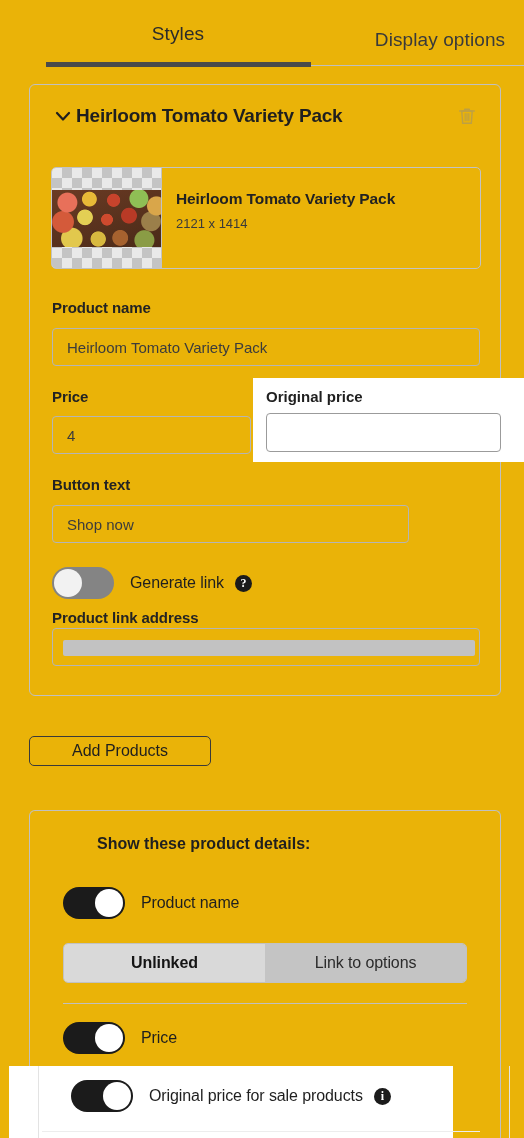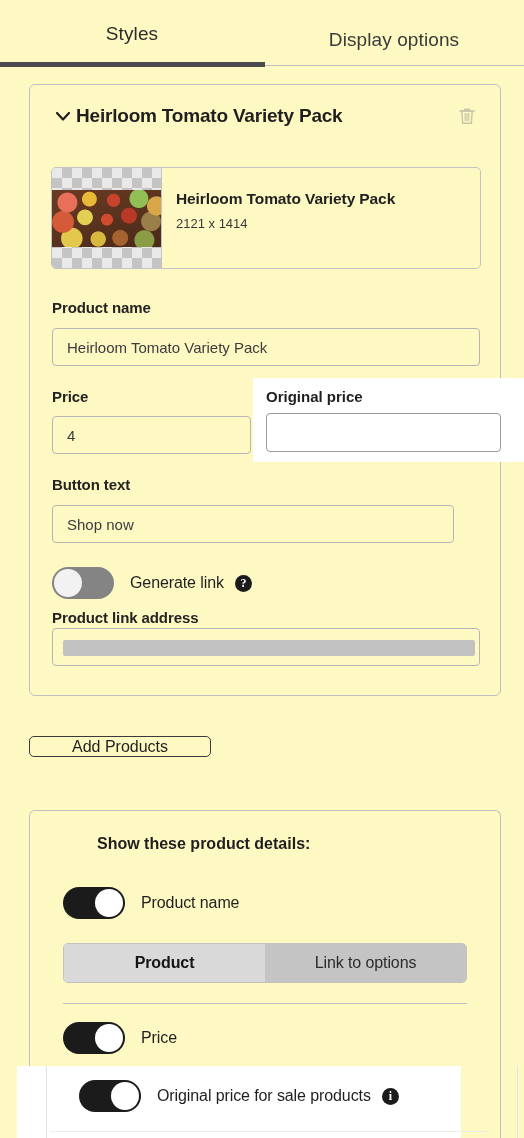--- a/index.html
+++ b/index.html
@@ -2,21 +2,21 @@
 <html><head>
 <meta charset="utf-8">
 <style>
   * { box-sizing: border-box; margin: 0; padding: 0; }
   html, body {
     width: 524px; height: 1138px;
     background: #cccccc;
     font-family: "Liberation Sans", sans-serif;
     overflow: hidden;
   }
-  #root { position: relative; width: 524px; height: 1138px; background: #fef9c3; }
+  #root { position: relative; width: 524px; height: 1138px; background: #eab308; padding-left: 46px; }
 
   
   .tabbar { position: relative; height: 70px; width: 524px; }
   .tab {
     position: absolute; top: 0; height: 68px;
     display: flex; align-items: center; justify-content: center;
     font-size: 19px; color: #2b2b2b; letter-spacing: .1px;
     cursor: pointer; user-select: none;
   }
   .tab-styles { left: 0; width: 264px; }
@@ -148,21 +148,21 @@
   .seg-off { background: #c4c4c4; color: #2b2b2b; }
 
   
   .details-title {
     position: absolute; left: 33px; top: 24px;
     font-size: 16px; font-weight: bold; color: #1f1f1f; margin-left: 34px;
   }
   .divider { position: absolute; height: 1px; background: #c0c0c0; }
 
   .hover-row {
-    position: absolute; left: 17px; width: 444px; background: #ffffff;
+    position: absolute; left: 9px; width: 444px; background: #ffffff;
   }
   .hover-row-border-l { position: absolute; left: 29px; top: 0; width: 1px; height: 100%; background: #e3e3e3; }
   .hover-row-border-r { position: absolute; left: 500px; top: 0; width: 1px; height: 100%; background: #e3e3e3; }
 
   
   .overlay {
     position: absolute; left: 253px; top: 378px; width: 271px; height: 84px;
     background: #ffffff;
   }
   .ov-label { position: absolute; left: 13px; top: 10px; font-size: 15px; font-weight: bold; color: #1f1f1f; }
@@ -217,51 +217,51 @@
       </div>
     </div>
 
     <div class="fld-label" style="left:22px; top:214px;">Product name</div>
     <div class="fld-input" style="left:22px; top:243px; width:428px;">Heirloom Tomato Variety Pack</div>
 
     <div class="fld-label" style="left:22px; top:303px;">Price</div>
     <div class="fld-input" style="left:22px; top:331px; width:199px;">4</div>
 
     <div class="fld-label" style="left:22px; top:391px;">Button text</div>
-    <div class="fld-input" style="left:22px; top:420px; width:402px;">Shop now</div>
+    <div class="fld-input" style="left:22px; top:420px; width:357px;">Shop now</div>
 
     <div class="tgl-row" style="left:22px; top:482px;">
       <span class="tgl tgl-off">
         <span class="knob"></span>
       </span>
       <span class="tgl-lbl">Generate link</span>
       <span class="badge-icon">?</span>
     </div>
 
     <div class="fld-label" style="left:22px; top:524px;">Product link address</div>
     <div class="fld-input" style="left:22px; top:543px; width:428px;">
       <span class="skeleton-bar"></span>
     </div>
   </div>
 
-  <div class="btn-outline" style="left:29px; top:736px; width:182px; height:21px;">Add Products</div>
+  <div class="btn-outline" style="left:29px; top:736px; width:182px; height:30px;">Add Products</div>
 
   <div class="card" id="card-details">
 
     <div class="details-title">Show these product details:</div>
 
     <div class="tgl-row" style="left:33px; top:76px;">
       <span class="tgl tgl-on">
         <span class="knob"></span>
       </span>
       <span class="tgl-lbl">Product name</span>
     </div>
 
     <div class="seg" style="left:33px; top:132px; width:404px;">
-      <div class="seg-item seg-on">Product</div>
+      <div class="seg-item seg-on">Unlinked</div>
       <div class="seg-item seg-off">Link to options</div>
     </div>
 
     <div class="divider" style="left:33px; top:192px; width:404px;"></div>
 
     <div class="tgl-row" style="left:33px; top:211px;">
       <span class="tgl tgl-on">
         <span class="knob"></span>
       </span>
       <span class="tgl-lbl">Price</span>

